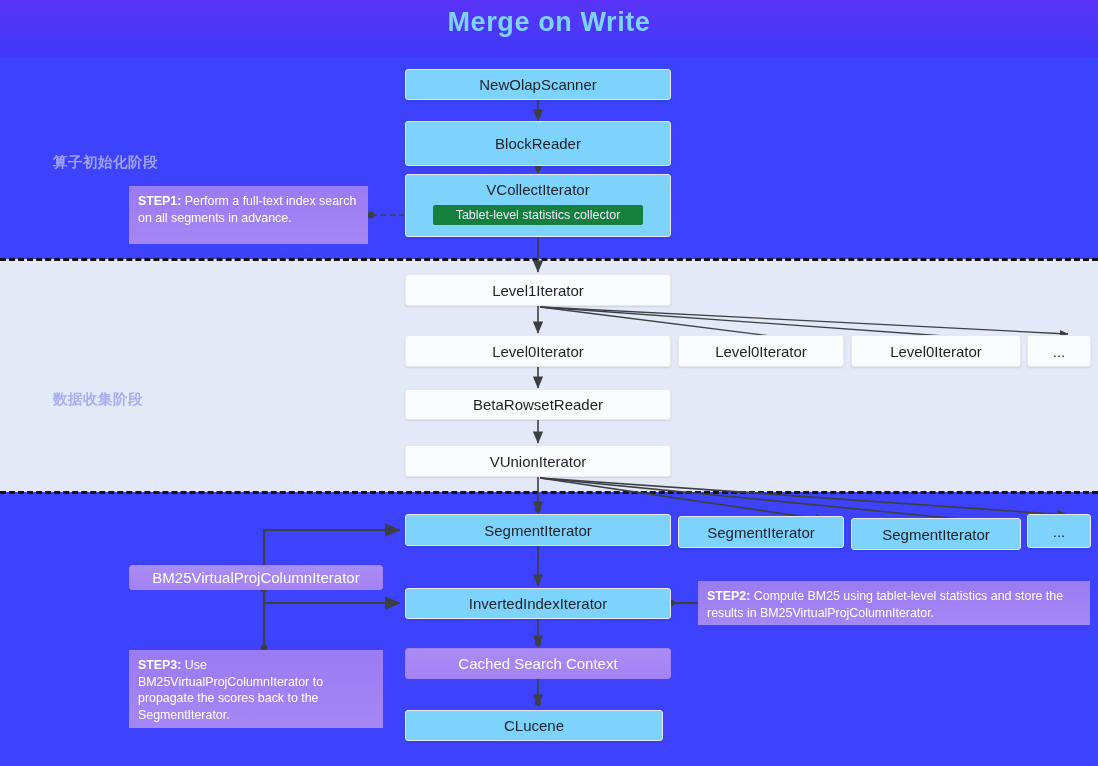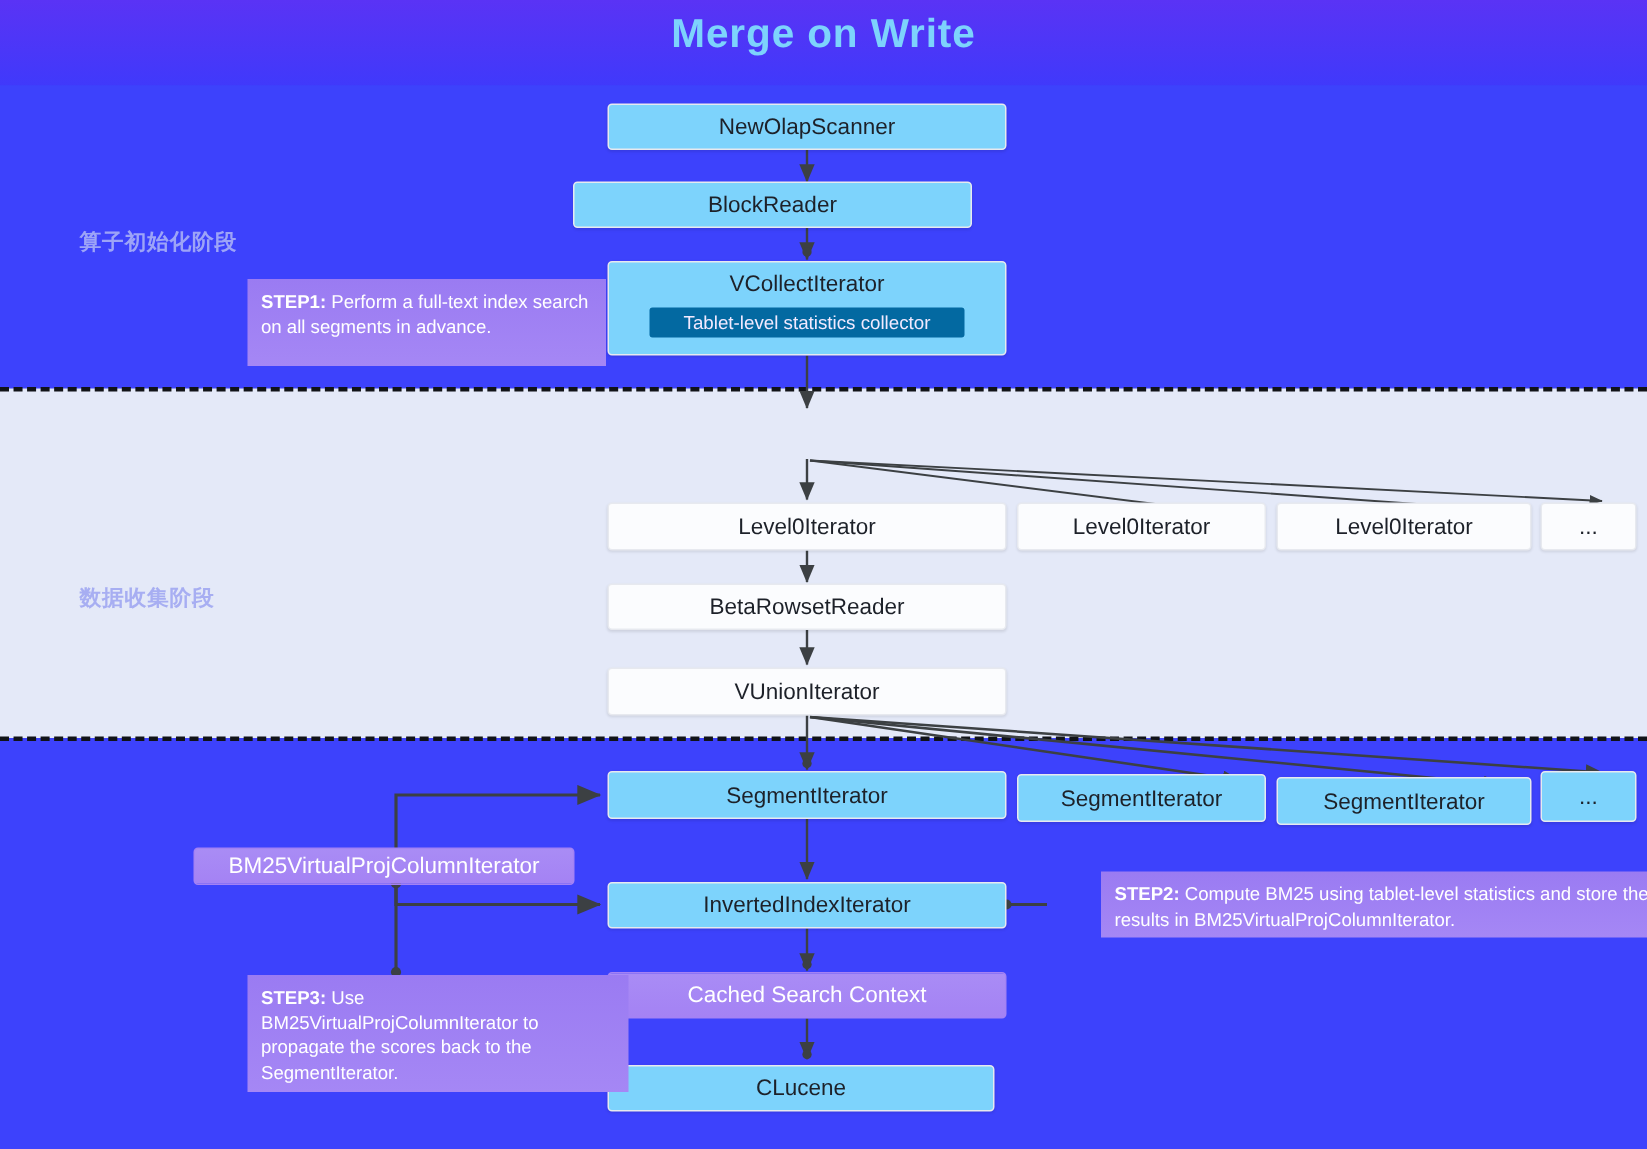--- a/index.html
+++ b/index.html
@@ -48,33 +48,33 @@
   }
   .node.pale{background:#fbfcfe;}
   .node.purple{
     background:linear-gradient(180deg,#a98cf5 0%,#a482f4 100%);
     border:1px solid #a482f4;color:#ffffff;font-size:15px;
     box-shadow:none;
   }
 
   
   .chip{
-    position:absolute;background:#0369a1;color:#f2eaff;
+    position:absolute;background:#15803d;color:#f2eaff;
     font-size:12.5px;border-radius:2px;
     display:flex;align-items:center;justify-content:center;
     box-sizing:border-box;
     text-align:center;
   }
 
   
   .callout{
     position:absolute;
     background:linear-gradient(180deg,#9a7bf2 0%,#a587f5 100%);
     color:#ffffff;font-size:12.4px;line-height:1.35;
-    padding:7px 9px 8px 9px;box-sizing:border-box;margin-left:36px;
+    padding:7px 9px 8px 9px;box-sizing:border-box;
   }
   .callout b{font-weight:bold;}
 
   
   #wires{position:absolute;left:0;top:0;width:1098px;height:766px;pointer-events:none;}
 </style>
 </head>
 <body>
 
 <div id="stage">
@@ -138,31 +138,32 @@
       <circle cx="371" cy="215" r="3.4" fill="#3c4043" stroke="none"></circle>
       <circle cx="433" cy="215" r="3.4" fill="#3c4043" stroke="none"></circle>
 
       <line x1="671" y1="603" x2="698" y2="603" stroke-width="2.1"></line>
       <circle cx="671" cy="603" r="3.4" fill="#3c4043" stroke="none"></circle>
     </g>
   </svg>
 
   <div class="node" style="left:405px;top:69px;width:266px;height:31px;">NewOlapScanner</div>
 
-  <div class="node" style="left:382px;top:121px;width:266px;height:31px;">BlockReader</div>
+  <div class="node" style="left:405px;top:121px;width:266px;height:45px;">BlockReader</div>
 
   <div class="node" style="left:405px;top:174px;width:266px;height:63px;align-items:flex-start;padding-top:6px;">
     <span>VCollectIterator</span>
   </div>
   <div class="chip" style="left:433px;top:205px;width:210px;height:20px;">Tablet-level statistics collector</div>
 
   <div class="callout" style="left:129px;top:186px;width:239px;height:58px;">
     <b>STEP1:</b><span> Perform a full-text index search on all segments in advance.</span>
   </div>
 
+  <div class="node pale" style="left:405px;top:274px;width:266px;height:32px;">Level1Iterator</div>
 
   <div class="node pale" style="left:405px;top:335px;width:266px;height:32px;">Level0Iterator</div>
   <div class="node pale" style="left:678px;top:335px;width:166px;height:32px;">Level0Iterator</div>
   <div class="node pale" style="left:851px;top:335px;width:170px;height:32px;">Level0Iterator</div>
   <div class="node pale" style="left:1027px;top:335px;width:64px;height:32px;">...</div>
 
   <div class="node pale" style="left:405px;top:389px;width:266px;height:31px;">BetaRowsetReader</div>
 
   <div class="node pale" style="left:405px;top:445px;width:266px;height:32px;">VUnionIterator</div>
 

